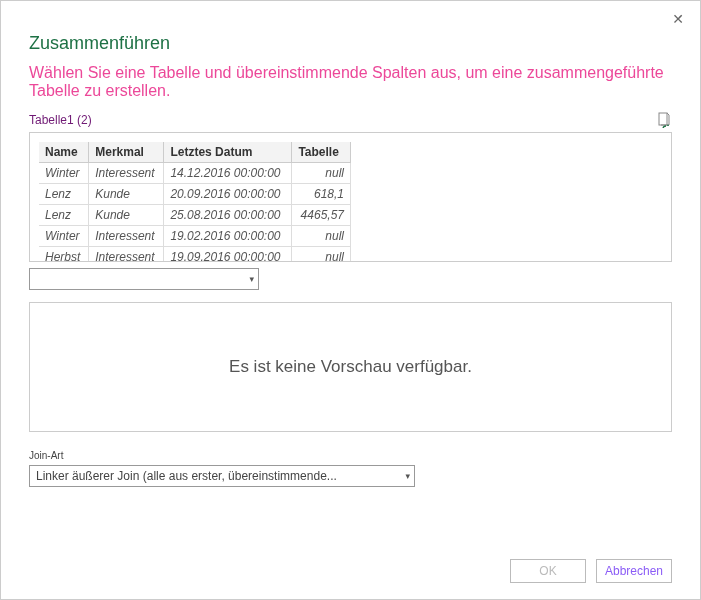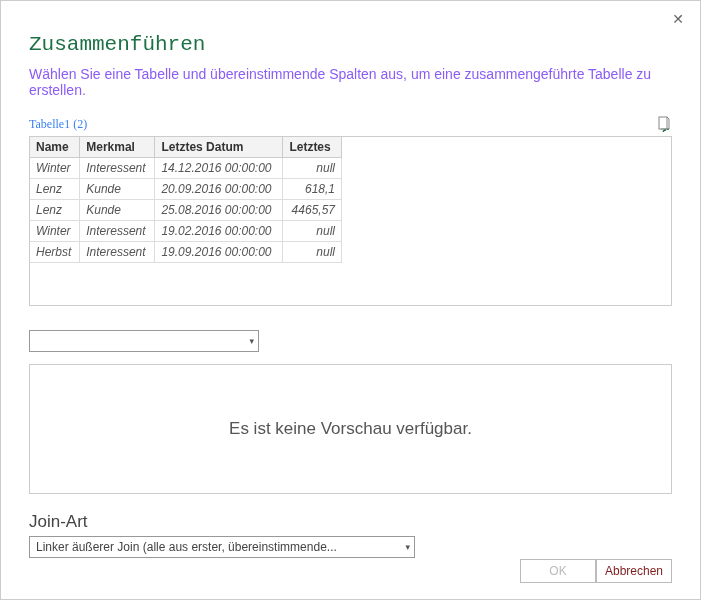--- a/index.html
+++ b/index.html
@@ -28,41 +28,39 @@
     line-height: 20px;
     text-align: center;
     color: #666;
     cursor: pointer;
     font-size: 14px;
   }
   .content {
     padding: 20px 28px 0 28px;
   }
   h1.title {
-    font-size: 21px;
+    font-size: 18px;
     font-weight: 400;
     color: #1e7145;
     margin: 12px 0 10px 0;
-    font-family: Liberation Mono, monospace;
   }
   .subtitle {
-    font-size: 14px;
-    color: #8b5cf6;
-    margin-bottom: 18px;
+    font-size: 16px;
+    color: #ec4899;
+    margin-bottom: 12px;
   }
   .t1-row {
     display: flex;
     justify-content: space-between;
     align-items: center;
     margin-bottom: 4px;
   }
   .t1-label {
-    color: #3b82f6;
-    font-size: 12px;
-    font-family: Liberation Serif, serif;
+    color: #701a75;
+    font-size: 12px;
   }
   .refresh-icon svg { display:block; }
 
   table.preview {
     border-collapse: collapse;
     width: 312px;
     font-size: 12px;
   }
   table.preview th {
     background: #f3f3f3;
@@ -75,23 +73,23 @@
   table.preview td {
     border: 1px solid #ddd;
     padding: 3px 6px;
     font-style: italic;
     color: #555;
   }
   table.preview td.num { text-align: right; }
   .table-wrap {
     border: 1px solid #ccc;
     width: 100%;
-    padding: 0;
-    margin-bottom: 24px;
-    height: 170px;
+    padding: 9px;
+    margin-bottom: 6px;
+    height: 130px;
     overflow: hidden;
   }
   .table-wrap table { border-left:0; border-top:0; }
   .table-wrap th:first-child, .table-wrap td:first-child { border-left:0; }
   .table-wrap tr:first-child th { border-top:0; }
 
   .select {
     border: 1px solid #999;
     height: 22px;
     display: flex;
@@ -114,37 +112,38 @@
     width: 100%;
     display: flex;
     align-items: center;
     justify-content: center;
     color: #555;
     font-size: 17px;
     margin: 12px 16px 18px 0;
   }
 
   .join-label {
-    font-size: 17px;
+    font-size: 10px;
     color: #444;
     margin-bottom: 4px;
   }
 
   .btn-row {
     position: absolute;
     right: 28px;
     bottom: 16px;
     display: flex;
+    gap: 10px;
   }
   .btn {
     min-width: 76px;
     height: 24px;
     border: 1px solid #bbb;
     background: #fff;
-    color: #7f1d1d;
+    color: #8b5cf6;
     font-size: 12px;
     cursor: pointer;
   }
   .btn.disabled {
     color: #bbb;
     cursor: default;
   }
 </style>
 </head>
 <body>
@@ -170,21 +169,21 @@
       </div>
     </div>
 
     <div class="table-wrap">
       <table class="preview">
         <thead>
           <tr>
             <th>Name</th>
             <th>Merkmal</th>
             <th>Letztes Datum</th>
-            <th>Letztes</th>
+            <th>Tabelle</th>
           </tr>
         </thead>
         <tbody>
           <tr>
             <td>Winter</td>
             <td>Interessent</td>
             <td>14.12.2016 00:00:00</td>
             <td class="num">null</td>
           </tr>
           <tr>

